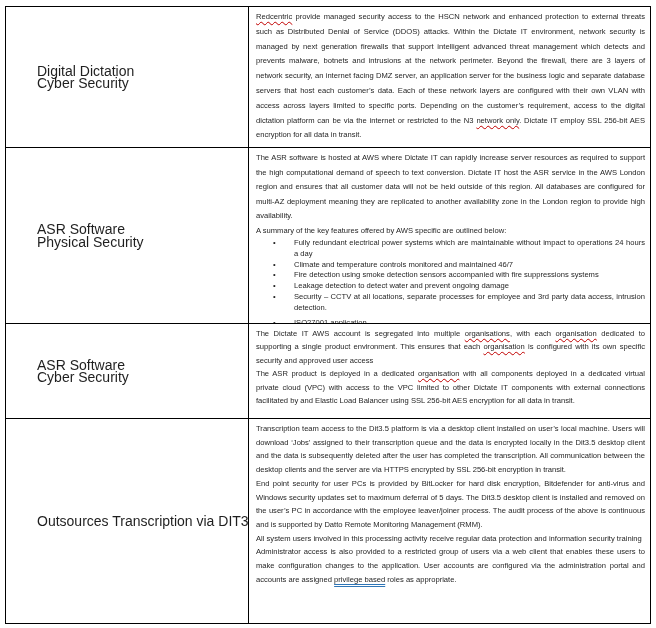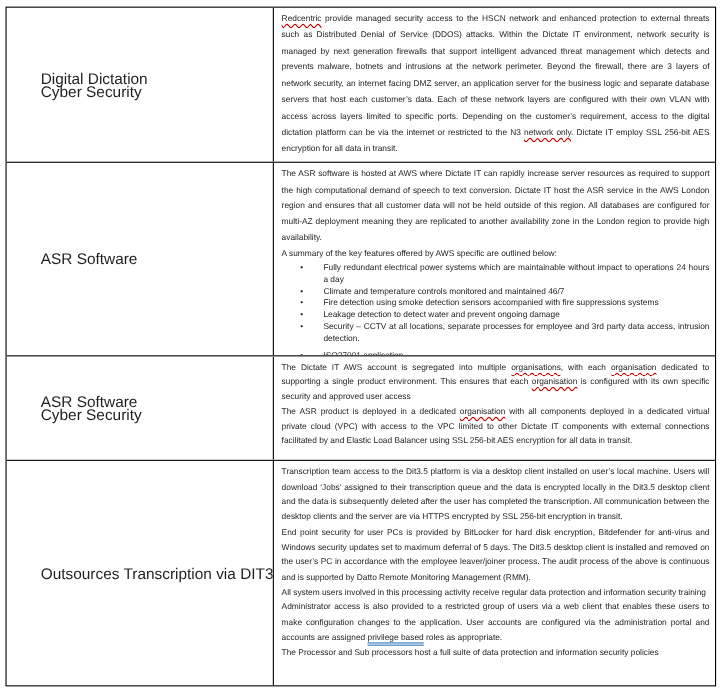--- a/index.html
+++ b/index.html
@@ -95,20 +95,21 @@
           <div class="label-line">Digital Dictation</div>
           <div class="label-line">Cyber Security</div>
         </div>
         <div class="content-cell">
           <p class="para"><span class="mark-spell">Redcentric</span><span> provide managed security access to the HSCN network and enhanced protection to external threats such as Distributed Denial of Service (DDOS) attacks. Within the Dictate IT environment, network security is managed by next generation firewalls that support intelligent advanced threat management which detects and prevents malware, botnets and intrusions at the network perimeter. Beyond the firewall, there are 3 layers of network security, an internet facing DMZ server, an application server for the business logic and separate database servers that host each customer’s data. Each of these network layers are configured with their own VLAN with access across layers limited to specific ports. Depending on the customer’s requirement, access to the digital dictation platform can be via the internet or restricted to the N3 </span><span class="mark-spell">network only</span><span>.  Dictate IT employ SSL 256-bit AES encryption for all data in transit.</span></p>
         </div>
       </div>
       <div class="trow row-2">
         <div class="label-cell">
           <div class="label-line">ASR Software</div>
+          <div class="label-line">Physical Security</div>
         </div>
         <div class="content-cell">
           <p class="para"><span>The ASR software is hosted at AWS where Dictate IT can rapidly increase server resources as required to support the high computational demand of speech to text conversion. Dictate IT host the ASR service in the AWS London region and ensures that all customer data will not be held outside of this region. All databases are configured for multi-AZ deployment meaning they are replicated to another availability zone in the London region to provide high availability.</span></p>
           <p class="para"><span>A summary of the key features offered by AWS specific are outlined below:</span></p>
           <div class="bullet-item">
             <span class="bullet-dot">•</span>
             <span class="bullet-text"><span>Fully redundant electrical power systems which are maintainable without impact to operations 24 hours a day</span></span>
           </div>
           <div class="bullet-item">
             <span class="bullet-dot">•</span>
@@ -144,17 +145,16 @@
       </div>
       <div class="trow row-4">
         <div class="label-cell">
           <div class="label-line">Outsources Transcription via DIT3.5</div>
         </div>
         <div class="content-cell">
           <p class="para"><span>Transcription team access to the Dit3.5 platform is via a desktop client installed on user’s local machine. Users will download ‘Jobs’ assigned to their transcription queue and the data is encrypted locally in the Dit3.5 desktop client and the data is subsequently deleted after the user has completed the transcription. All communication between the desktop clients and the server are via HTTPS encrypted by SSL 256-bit encryption in transit.</span></p>
           <p class="para"><span>End point security for user PCs is provided by BitLocker for hard disk encryption, Bitdefender for anti-virus and Windows security updates set to maximum deferral of 5 days. The Dit3.5 desktop client is installed and removed on the user’s PC in accordance with the employee leaver/joiner process. The audit process of the above is continuous and is supported by Datto Remote Monitoring Management (RMM).</span></p>
           <p class="para"><span>All system users involved in this processing activity receive regular data protection and information security training</span></p>
           <p class="para"><span>Administrator access is also provided to a restricted group of users via a web client that enables these users to make configuration changes to the application. User accounts are configured via the administration portal and accounts are assigned </span><span class="mark-grammar">privilege based</span><span> roles as appropriate.</span></p>
-          <p class="para"><span>The Processor and Sub processors host a full suite of data protection and information security policies</span></p>
         </div>
       </div>
     </div>
 </div>
 
 </body></html>

